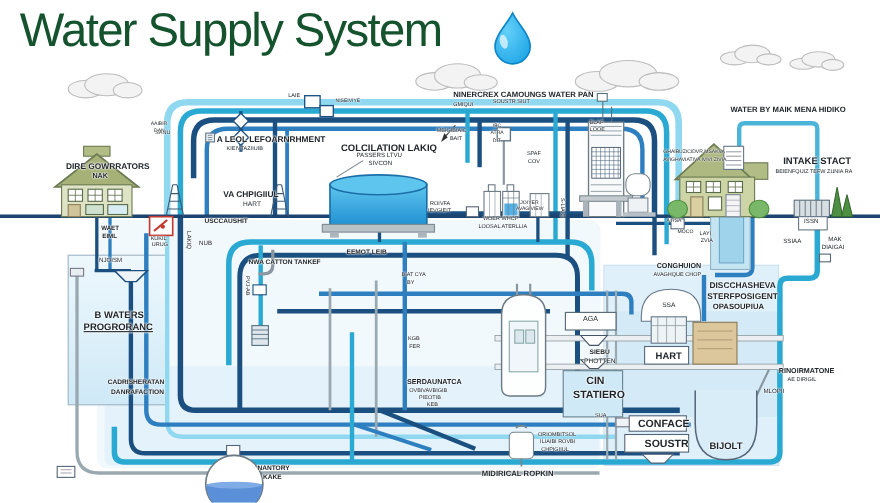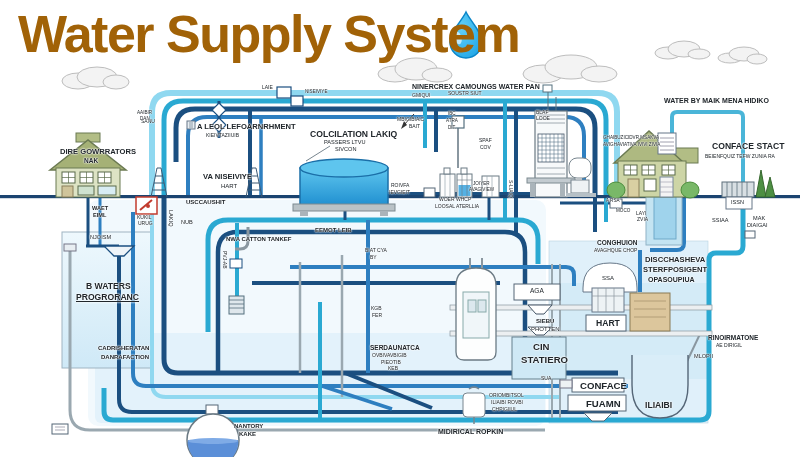--- a/index.html
+++ b/index.html
@@ -1,20 +1,20 @@
 <!DOCTYPE html>
 <html><head>
 <meta charset="utf-8">
 <style>
   html,body{margin:0;padding:0;background:#fff;width:800px;height:457px;overflow:hidden;
     font-family:"Liberation Sans",sans-serif;}
   #canvas{position:relative;width:800px;height:457px;background:#ffffff;}
   #pipes{position:absolute;left:0;top:0;z-index:1;}
   #labels{position:absolute;left:0;top:0;width:800px;height:348px;z-index:5;pointer-events:none;}
-  #title{position:absolute;left:18px;top:4px;font-size:52px;font-weight:700;color:#a16207;
+  #title{position:absolute;left:18px;top:4px;font-size:43px;font-weight:400;color:#14532d;
     letter-spacing:-1.5px;z-index:6;white-space:nowrap;}
   .lb{position:absolute;white-space:nowrap;color:#20262b;line-height:1;
     text-shadow:0 0 2px #fff,0 0 2px #fff,0 0 1px #fff;}
   .bd{font-weight:700;}
   .vert{writing-mode:vertical-rl;}
   .f4{font-size:4.6px}.f5{font-size:5px}.f55{font-size:5.6px}.f6{font-size:6px}
   .f65{font-size:6.5px}.f7{font-size:7px}.f75{font-size:7.6px}.f8{font-size:8.6px}.f9{font-size:9.6px}
 </style>
 </head>
 <body>
@@ -299,26 +299,26 @@
 
 <div id="title">Water Supply System</div>
 <div id="labels">
       <div class="lb f7 bd" style="left: 412px; top: 83px;">NINERCREX CAMOUNGS WATER PAN</div>
       <div class="lb f5" style="left: 448px; top: 91px;">SOUSTR SIUT</div>
       <div class="lb f7 bd" style="left: 664px; top: 97px;">WATER BY MAIK MENA HIDIKO</div>
       <div class="lb f75 bd" style="left: 197px; top: 123px;">A LEOL LEFOARNRHMENT</div>
       <div class="lb f5" style="left: 206px; top: 133px;">KIEIVTAZIIUIB</div>
       <div class="lb f75 bd" style="left: 60px; top: 148px;">DIRE GOWRRATORS</div>
       <div class="lb f65 bd" style="left: 84px; top: 158px;">NAK</div>
-      <div class="lb f75 bd" style="left: 203px; top: 173px;">VA NISEIVIYE</div>
+      <div class="lb f75 bd" style="left: 203px; top: 173px;">VA CHPIGIIUL</div>
       <div class="lb f6" style="left: 221px; top: 183px;">HART</div>
       <div class="lb f8 bd" style="left: 310px; top: 130px;">COLCILATION LAKIQ</div>
       <div class="lb f55" style="left: 324px; top: 140px;">PASSERS LTVU</div>
       <div class="lb f55" style="left: 335px; top: 147px;">SIVCON</div>
-      <div class="lb f8 bd" style="left: 712px; top: 142px;">CONFACE STACT</div>
+      <div class="lb f8 bd" style="left: 712px; top: 142px;">INTAKE STACT</div>
       <div class="lb f5" style="left: 705px; top: 154px;">BEIENFQUIZ TEFW ZUNIA RA</div>
       <div class="lb f4" style="left: 603px; top: 136px;">GHAIBUZICIDVR,MSAKVA</div>
       <div class="lb f4" style="left: 603px; top: 143px;">AVIGHAVIATIVA IVIVI ZIVIA</div>
       <div class="lb f8 bd" style="left: 86px; top: 282px;">B WATERS</div>
       <div class="lb f8 bd" style="left: 76px; top: 293px; text-decoration: underline;">PROGRORANC</div>
       <div class="lb f6 bd" style="left: 98px; top: 345px;">CADRISHERATAN</div>
       <div class="lb f6 bd" style="left: 101px; top: 354px;">DANRAFACTION</div>
       <div class="lb f6 bd" style="left: 226px; top: 236px;">NWA CATTON TANKEF</div>
       <div class="lb f6 bd" style="left: 315px; top: 227px;">EEMOT LEIB</div>
       <div class="lb f6 bd" style="left: 186px; top: 199px;">USCCAUSHIT</div>
@@ -341,22 +341,22 @@
       <div class="lb f75 bd" style="left: 643px; top: 266px;">STERFPOSIGENT</div>
       <div class="lb f7 bd" style="left: 648px; top: 276px;">OPASOUPIUA</div>
       <div class="lb f65" style="left: 530px; top: 288px;">AGA</div>
       <div class="lb f6 bd" style="left: 536px; top: 318px;">SIEBU</div>
       <div class="lb f6" style="left: 531px; top: 326px;">PHOTTEN</div>
       <div class="lb f9 bd" style="left: 533px; top: 342px; text-align: center;">CIN</div>
       <div class="lb f9 bd" style="left: 521px; top: 355px;">STATIERO</div>
       <div class="lb f6" style="left: 602px; top: 275px;">SSA</div>
       <div class="lb f8 bd" style="left: 596px; top: 319px;">HART</div>
       <div class="lb f9 bd" style="left: 580px; top: 381px;">CONFACE</div>
-      <div class="lb f9 bd" style="left: 586px; top: 399px;">FUAMN</div>
-      <div class="lb f8 bd" style="left: 645px; top: 401px;">ILIAIBI</div>
+      <div class="lb f9 bd" style="left: 586px; top: 399px;">SOUSTR</div>
+      <div class="lb f8 bd" style="left: 645px; top: 401px;">BIJOLT</div>
       <div class="lb f65 bd" style="left: 708px; top: 335px;">RINOIRMATONE</div>
       <div class="lb f5" style="left: 716px; top: 343px;">AE DIRIGIL</div>
       <div class="lb f7 bd" style="left: 438px; top: 428px;">MIDIRICAL ROPKIN</div>
       <div class="lb f6 bd" style="left: 234px; top: 423px;">NANTORY</div>
       <div class="lb f6 bd" style="left: 239px; top: 431px;">KAKE</div>
       <div class="lb f55" style="left: 90px; top: 235px;">NJOISM</div>
       <div class="lb f65 bd" style="left: 370px; top: 345px;">SERDAUNATCA</div>
       <div class="lb f5" style="left: 372px; top: 353px;">OVBIVAVBIGIB</div>
       <div class="lb f5" style="left: 381px; top: 360px;">PIEOTIB</div>
       <div class="lb f5" style="left: 388px; top: 366px;">KEB</div>

